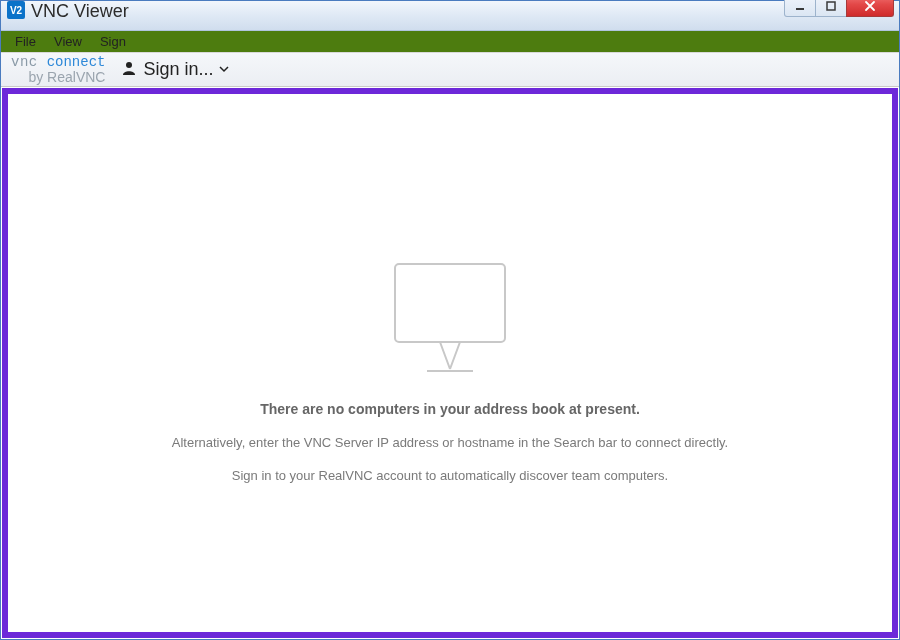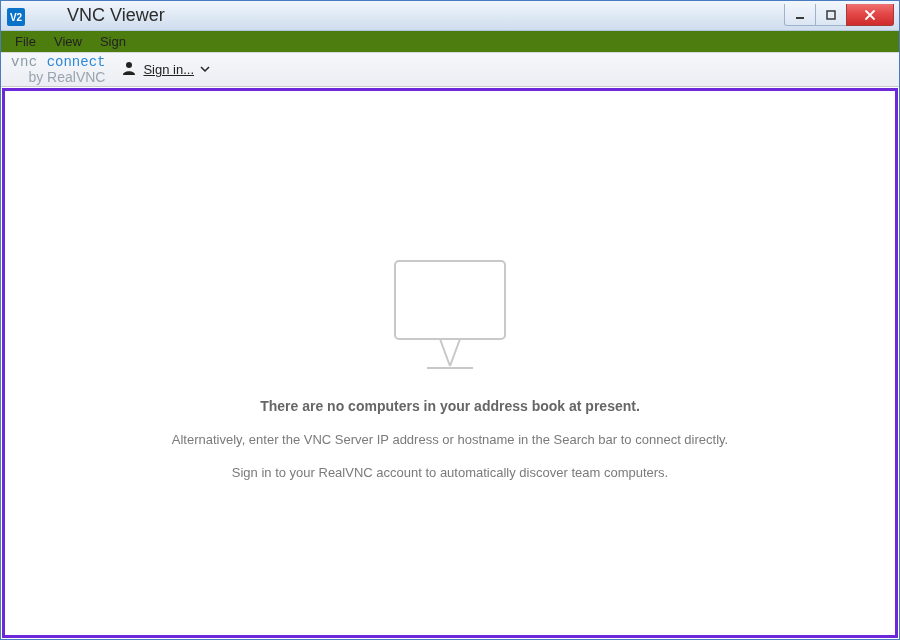--- a/index.html
+++ b/index.html
@@ -17,24 +17,23 @@
       border: 1px solid #4a7bbf;
       background: #fff;
       display: flex;
       flex-direction: column;
     }
     .titlebar {
       height: 30px;
       background: linear-gradient(to bottom, #f2f6fc 0%, #dfe9f5 50%, #d0ddee 100%);
       border-bottom: 1px solid #b0c4de;
       display: flex;
-      align-items: flex-end;
+      align-items: flex-start;
       padding: 0 0 4px 6px;
       position: relative;
-      gap: 36px;
     }
     .app-icon {
       width: 18px;
       height: 18px;
       background: #0b72c9;
       border-radius: 2px;
       display: flex;
       align-items: center;
       justify-content: center;
       color: #fff;
@@ -127,29 +126,28 @@
     }
     .search-input::placeholder { color: #888; }
     .signin-block {
       display: flex;
       align-items: center;
       gap: 6px;
       padding: 0 4px;
       cursor: default;
     }
     .signin-label {
-      text-decoration: underline;
       color: #222;
-      font-size: 13px;
+      font-size: 18px;
     }
     .content {
       flex: 1;
       position: relative;
       background: #fff;
-      border: 3px solid #6d28d9;
+      border: 6px solid #6d28d9;
       margin: 1px;
     }
     .empty-state {
       position: absolute;
       top: 165px;
       left: 0;
       right: 0;
       display: flex;
       flex-direction: column;
       align-items: center;

